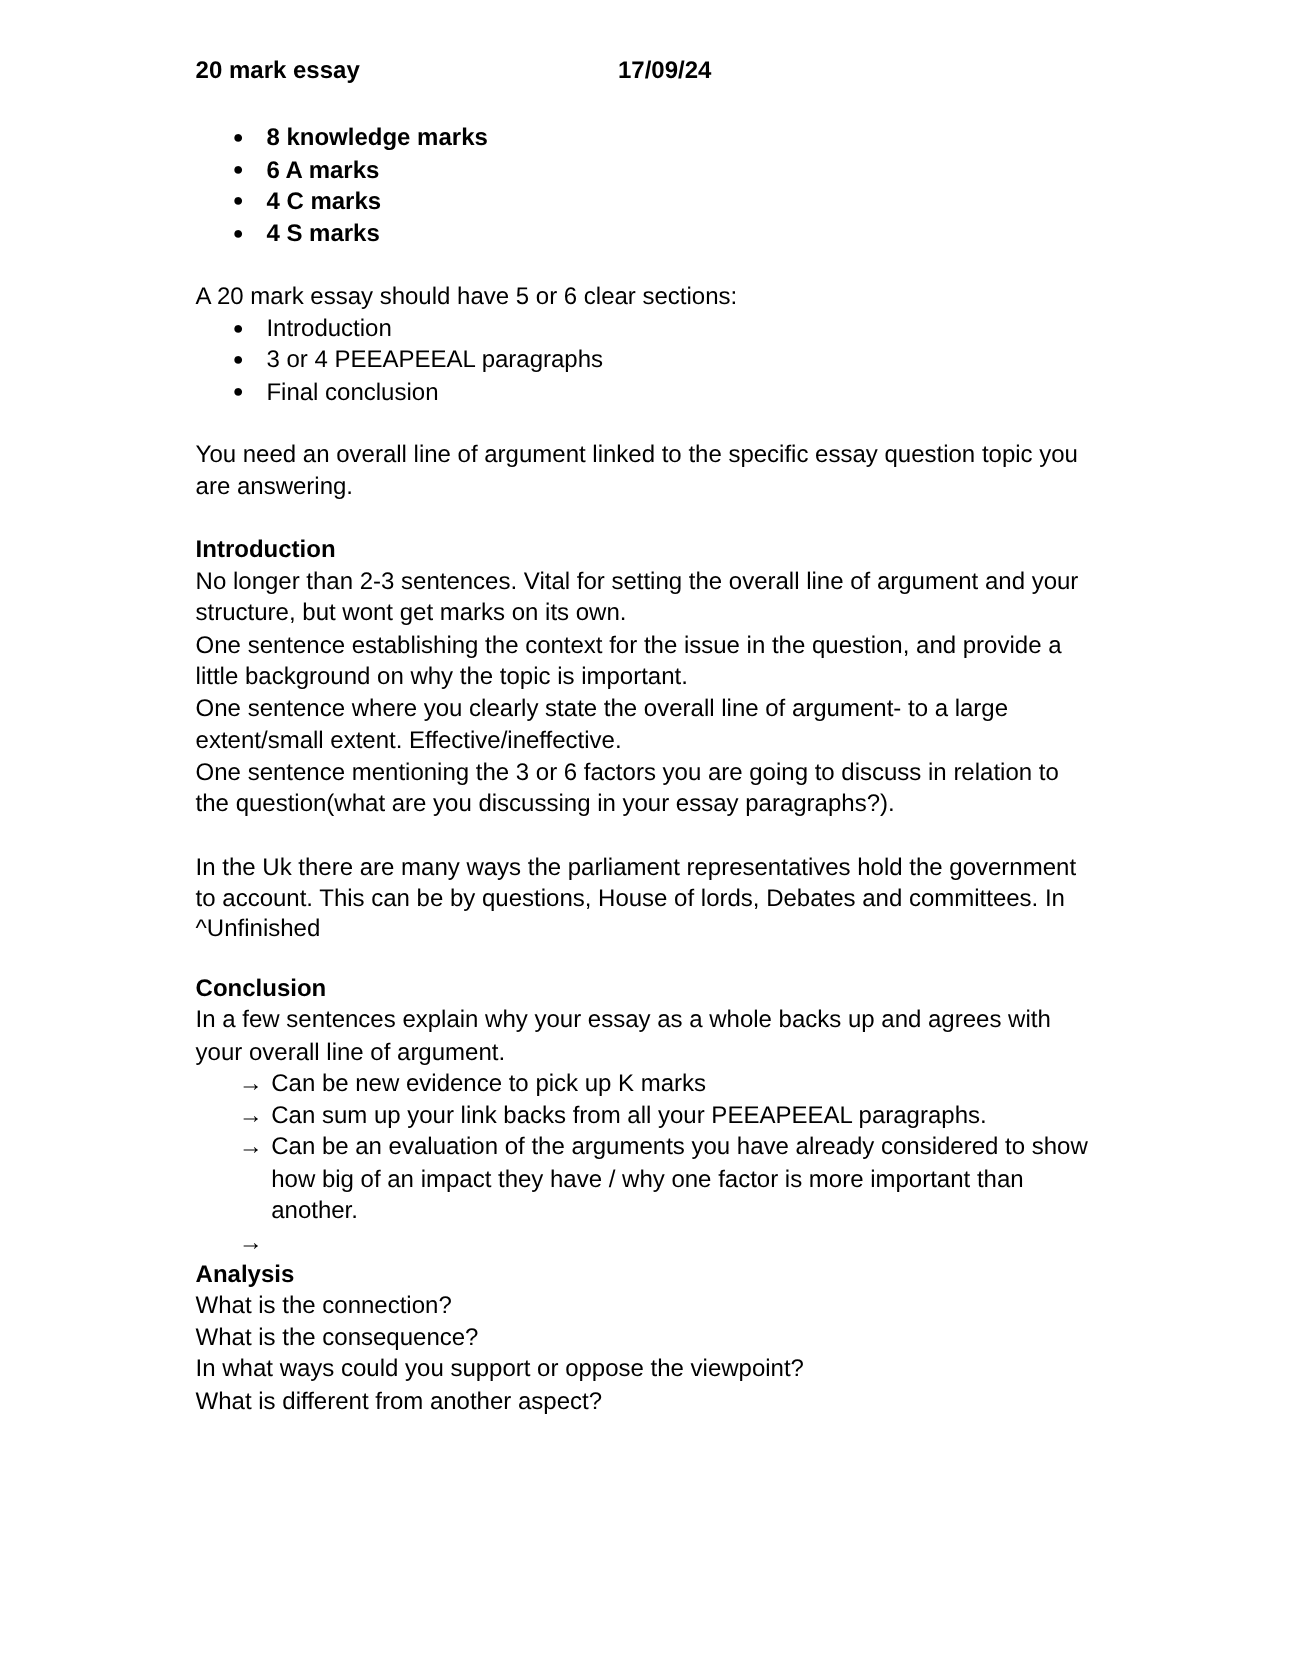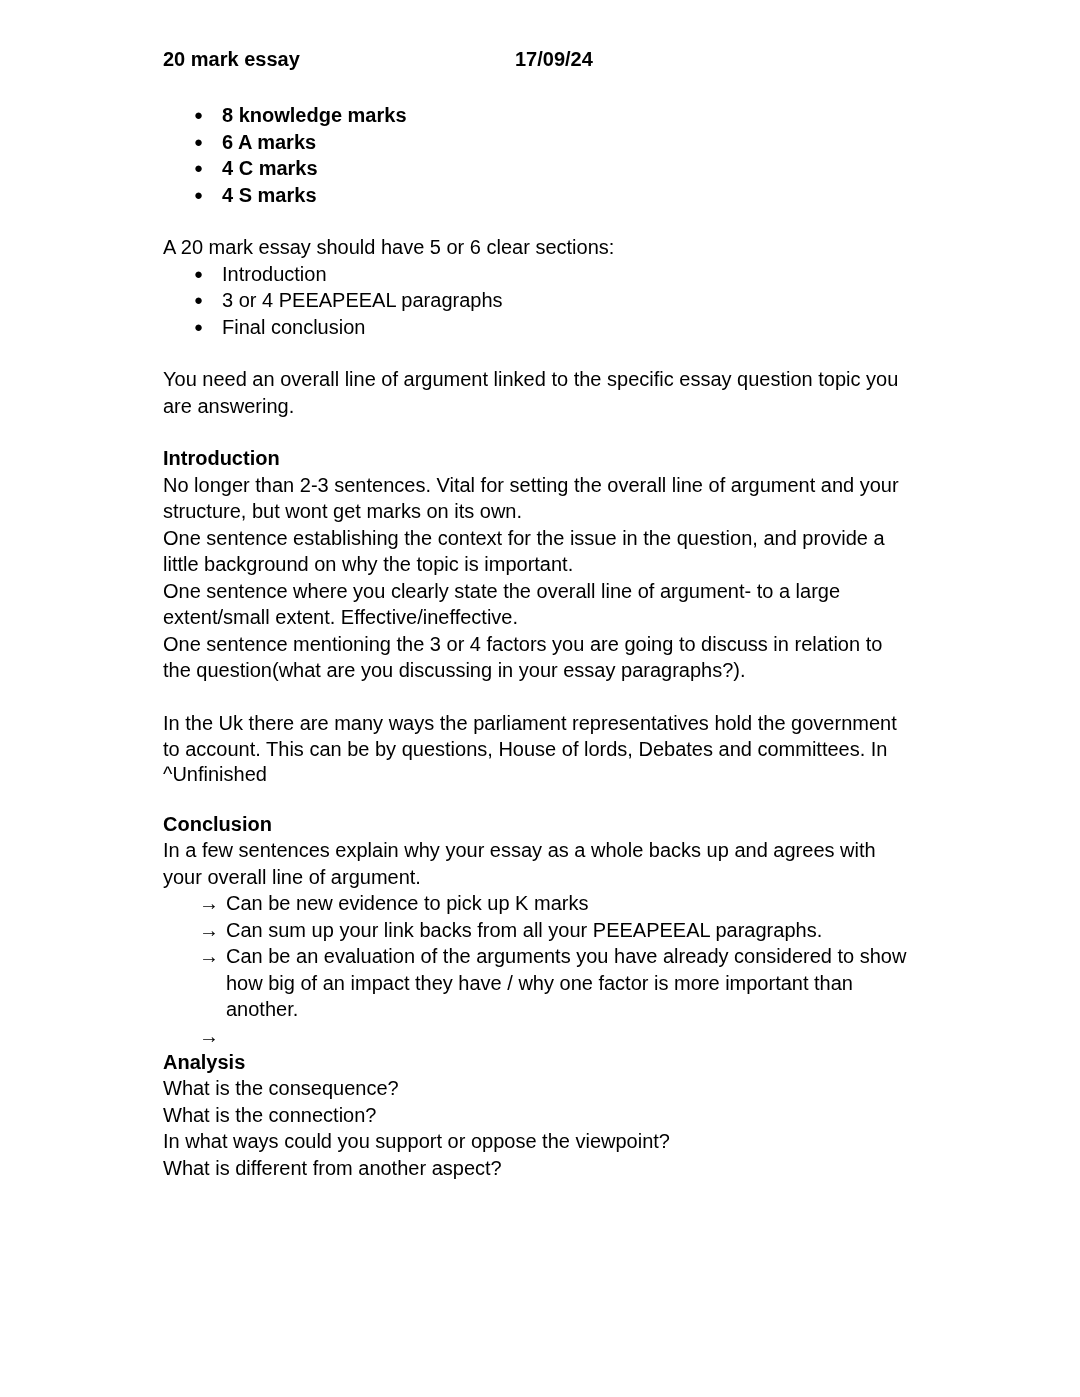--- a/index.html
+++ b/index.html
@@ -150,21 +150,21 @@
     <div class="block-gap"></div>
 
     <p class="para">You need an overall line of argument linked to the specific essay question topic you are answering.</p>
 
     <div class="block-gap"></div>
 
     <h2 class="section-heading">Introduction</h2>
     <p class="para">No longer than 2-3 sentences. Vital for setting the overall line of argument and your structure, but wont get marks on its own.</p>
     <p class="para">One sentence establishing the context for the issue in the question, and provide a little background on why the topic is important.</p>
     <p class="para">One sentence where you clearly state the overall line of argument- to a large extent/small extent. Effective/ineffective.</p>
-    <p class="para">One sentence mentioning the 3 or 4 factors you are going to discuss in relation to the question(what are you discussing in your essay paragraphs?).</p>
+    <p class="para">One sentence mentioning the 3 or 6 factors you are going to discuss in relation to the question(what are you discussing in your essay paragraphs?).</p>
 
     <div class="block-gap"></div>
 
     <div class="italic-block">
       <span>In the Uk there are many ways the parliament representatives hold the government to account. This can be by questions, House of lords, Debates and committees. In</span>
       <span class="tight-line">^Unfinished</span>
     </div>
 
     <div class="block-gap"></div>
 
@@ -184,19 +184,19 @@
         <span>Can be an evaluation of the arguments you have already considered to show how big of an impact they have / why one factor is more important than another.</span>
       </li>
       <li>
         <span class="marker">→</span>
       </li>
     </ul>
 
     <div class="block-gap"></div>
 
     <h2 class="section-heading">Analysis</h2>
+    <p class="para">What is the connection?</p>
     <p class="para">What is the consequence?</p>
-    <p class="para">What is the connection?</p>
     <p class="para">In what ways could you support or oppose the viewpoint?</p>
     <p class="para">What is different from another aspect?</p>
 
   </div>
 </div>
 
 </body></html>

